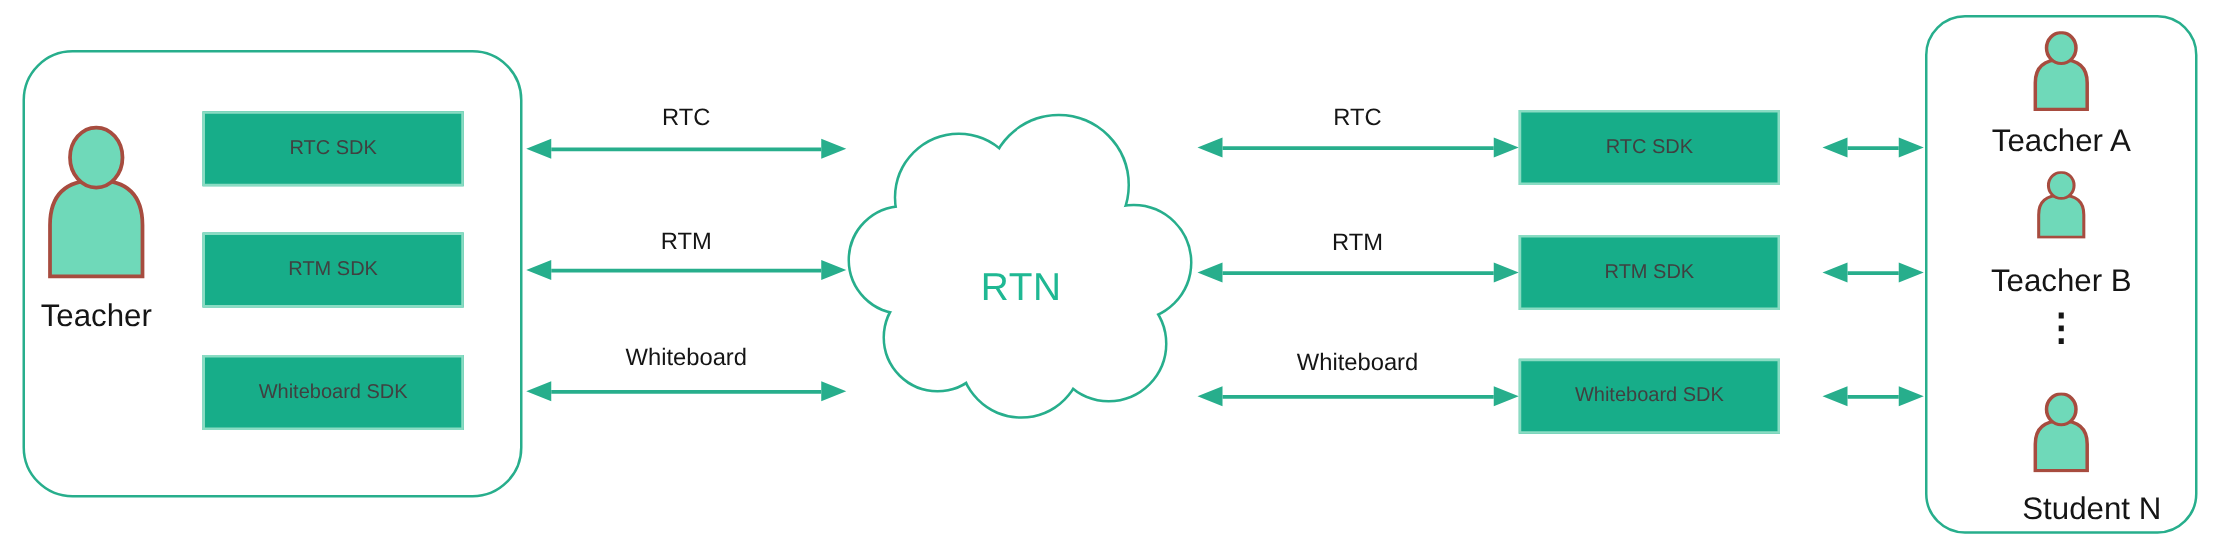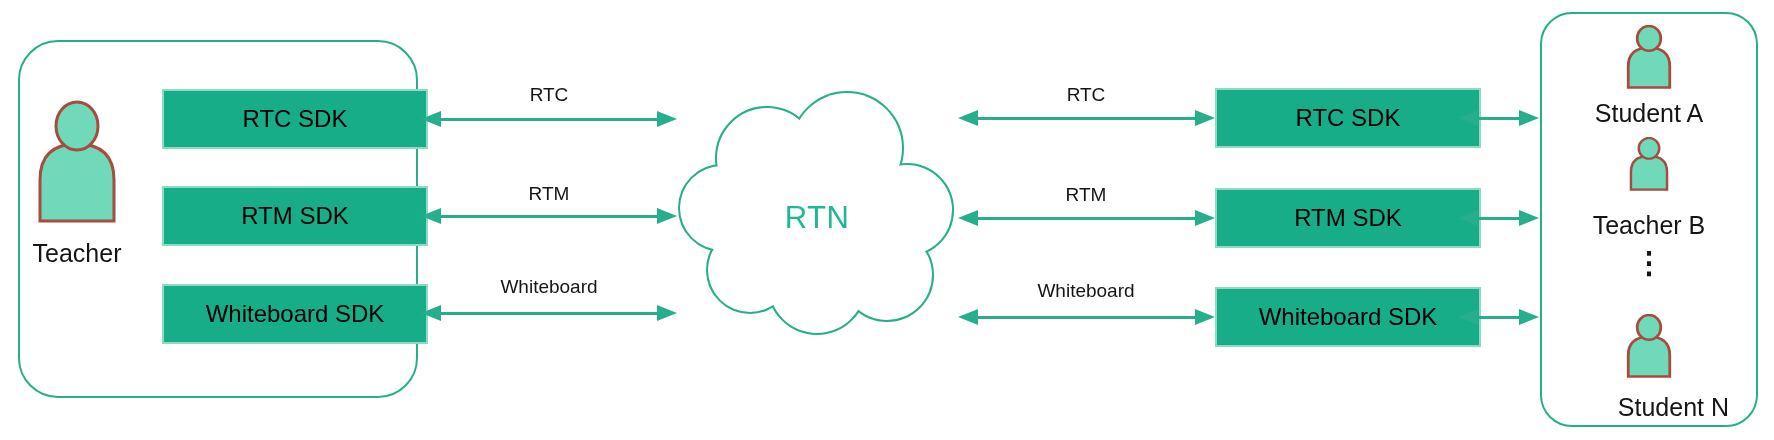--- a/index.html
+++ b/index.html
@@ -6,38 +6,38 @@
   .stage{
     position:relative;width:1774px;height:440px;background:#ffffff;
     font-family:"Liberation Sans", sans-serif;overflow:hidden;
   }
   .panel{
     position:absolute;background:#ffffff;border:2px solid #27ae8c;box-sizing:border-box;
   }
   .panel.teacher{left:18px;top:40px;width:400px;height:358px;border-radius:40px;}
   .panel.students{left:1540px;top:12px;width:218px;height:415px;border-radius:32px;}
   .sdk-box{
-    position:absolute;width:266px;height:60px;background:#17ad89;border:2px solid #8adcc3;
-    box-sizing:border-box;color:#000000;font-size:24px;display:flex;align-items:center;
+    position:absolute;width:209px;height:60px;background:#17ad89;border:2px solid #8adcc3;
+    box-sizing:border-box;color:#404040;font-size:16px;display:flex;align-items:center;
     justify-content:center;white-space:nowrap;
   }
   .arrow{position:absolute;display:flex;align-items:center;height:18px;}
   .arrow .head-l{width:0;height:0;border-top:8px solid transparent;border-bottom:8px solid transparent;border-right:20px solid #27ae8c;}
   .arrow .head-r{width:0;height:0;border-top:8px solid transparent;border-bottom:8px solid transparent;border-left:20px solid #27ae8c;}
   .arrow .shaft{flex:1;height:3px;background:#27ae8c;}
   .link-label{
     position:absolute;width:200px;text-align:center;font-size:19px;line-height:1.1;
     color:#151515;white-space:nowrap;
   }
   .node-label{
     position:absolute;width:160px;text-align:center;font-size:25px;line-height:1.1;
     color:#151515;white-space:nowrap;
   }
   .rtn-label{
-    position:absolute;left:672px;top:200px;width:290px;text-align:center;
+    position:absolute;left:672px;top:212px;width:290px;text-align:center;
     font-size:31px;color:#1fb893;letter-spacing:0.5px;
   }
   .dots{
     position:absolute;left:1569px;top:246px;width:160px;text-align:center;
     font-size:30px;font-weight:bold;line-height:1.1;color:#151515;
   }
   svg{position:absolute;display:block;}
 </style>
 </head>
 <body>
@@ -137,21 +137,21 @@
     <span class="shaft"></span>
     <span class="head-r"></span>
   </div>
 
   <div class="panel students"></div>
 
   <svg style="left:1626px;top:25px;" width="46" height="64" viewBox="0 0 82 124" preserveAspectRatio="none">
     <path d="M 4 121 L 4 80 Q 4 44 41 44 Q 78 44 78 80 L 78 121 Z" fill="#6fd9b9" stroke="#a74c3f" stroke-width="5"></path>
     <ellipse cx="41" cy="26" rx="21" ry="24" fill="#6fd9b9" stroke="#a74c3f" stroke-width="5"></ellipse>
   </svg>
-  <div class="node-label" style="left:1569px;top:100px;">Student A</div>
+  <div class="node-label" style="left:1569px;top:100px;">Teacher A</div>
 
   <svg style="left:1629px;top:137px;" width="40" height="54" viewBox="0 0 82 124" preserveAspectRatio="none">
     <path d="M 4 121 L 4 80 Q 4 44 41 44 Q 78 44 78 80 L 78 121 Z" fill="#6fd9b9" stroke="#a74c3f" stroke-width="5"></path>
     <ellipse cx="41" cy="26" rx="21" ry="24" fill="#6fd9b9" stroke="#a74c3f" stroke-width="5"></ellipse>
   </svg>
   <div class="node-label" style="left:1569px;top:212px;">Teacher B</div>
 
   <div class="dots">⋮</div>
 
   <svg style="left:1626px;top:314px;" width="46" height="64" viewBox="0 0 82 124" preserveAspectRatio="none">

